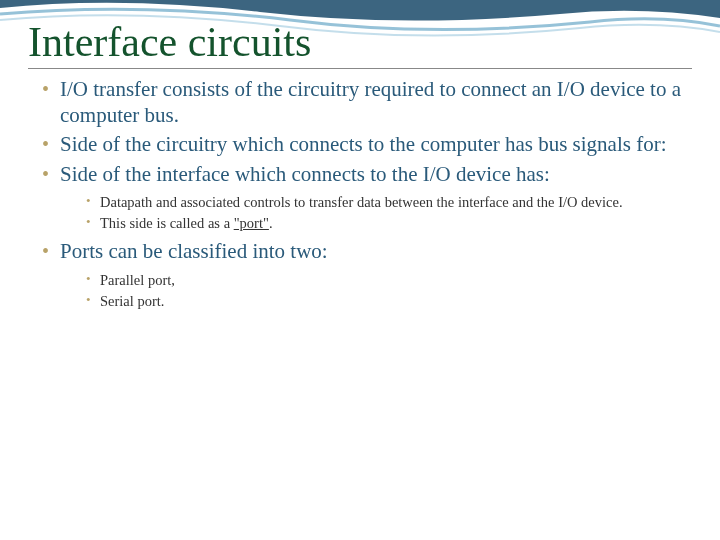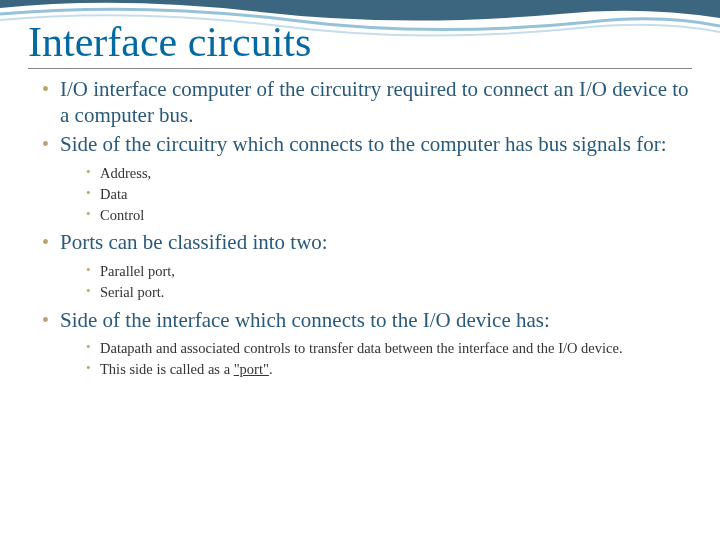--- a/index.html
+++ b/index.html
@@ -17,21 +17,21 @@
     left: 0;
     width: 720px;
     height: 60px;
     pointer-events: none;
   }
   .content {
     padding: 18px 28px 0 28px;
   }
   .title {
     font-size: 42px;
-    color: #0369a1;
+    color: #14532d;
     margin: 0 0 4px 0;
     border-bottom: 1px solid #888;
     padding-bottom: 2px;
     font-weight: normal;
   }
   ul.main {
     list-style: none;
     padding-left: 14px;
     margin: 8px 0 0 0;
   }
@@ -80,39 +80,34 @@
 
 <svg class="wave-decoration" viewBox="0 0 720 60" preserveAspectRatio="none">
   <path d="M 0 8 Q 120 -4 260 12 Q 400 28 560 14 Q 640 6 720 18 L 720 0 L 0 0 Z" fill="#1a4a6a" opacity="0.85"></path>
   <path d="M 0 14 Q 140 2 290 20 Q 430 38 590 22 Q 660 14 720 26" fill="none" stroke="#6aa8c8" stroke-width="3" opacity="0.7"></path>
   <path d="M 0 20 Q 130 8 280 26 Q 420 44 580 28 Q 656 20 720 32" fill="none" stroke="#9cc8de" stroke-width="2" opacity="0.6"></path>
 </svg>
 
 <div class="content">
   <h1 class="title">Interface circuits</h1>
   <ul class="main">
-    <li>I/O interface computer of the circuitry required to connect an I/O device to a computer bus.</li>
+    <li>I/O transfer consists of the circuitry required to connect an I/O device to a computer bus.</li>
     <li>
       <span>Side of the circuitry which connects to the computer has bus signals for:</span>
-      <ul class="sub">
-        <li>Address,</li>
-        <li>Data</li>
-        <li>Control</li>
-      </ul>
-    </li>
-    <li>
-      <span>Ports can be classified into two:</span>
-      <ul class="sub">
-        <li>Parallel port,</li>
-        <li>Serial port.</li>
-      </ul>
     </li>
     <li>
       <span>Side of the interface which connects to the I/O device has:</span>
       <ul class="sub">
         <li>Datapath and associated controls to transfer data between the interface and the I/O device.</li>
         <li>
           <span>This side is called as a </span><span class="underline-link">"port"</span><span>.</span>
         </li>
       </ul>
     </li>
+    <li>
+      <span>Ports can be classified into two:</span>
+      <ul class="sub">
+        <li>Parallel port,</li>
+        <li>Serial port.</li>
+      </ul>
+    </li>
   </ul>
 </div>
 
 </body></html>

